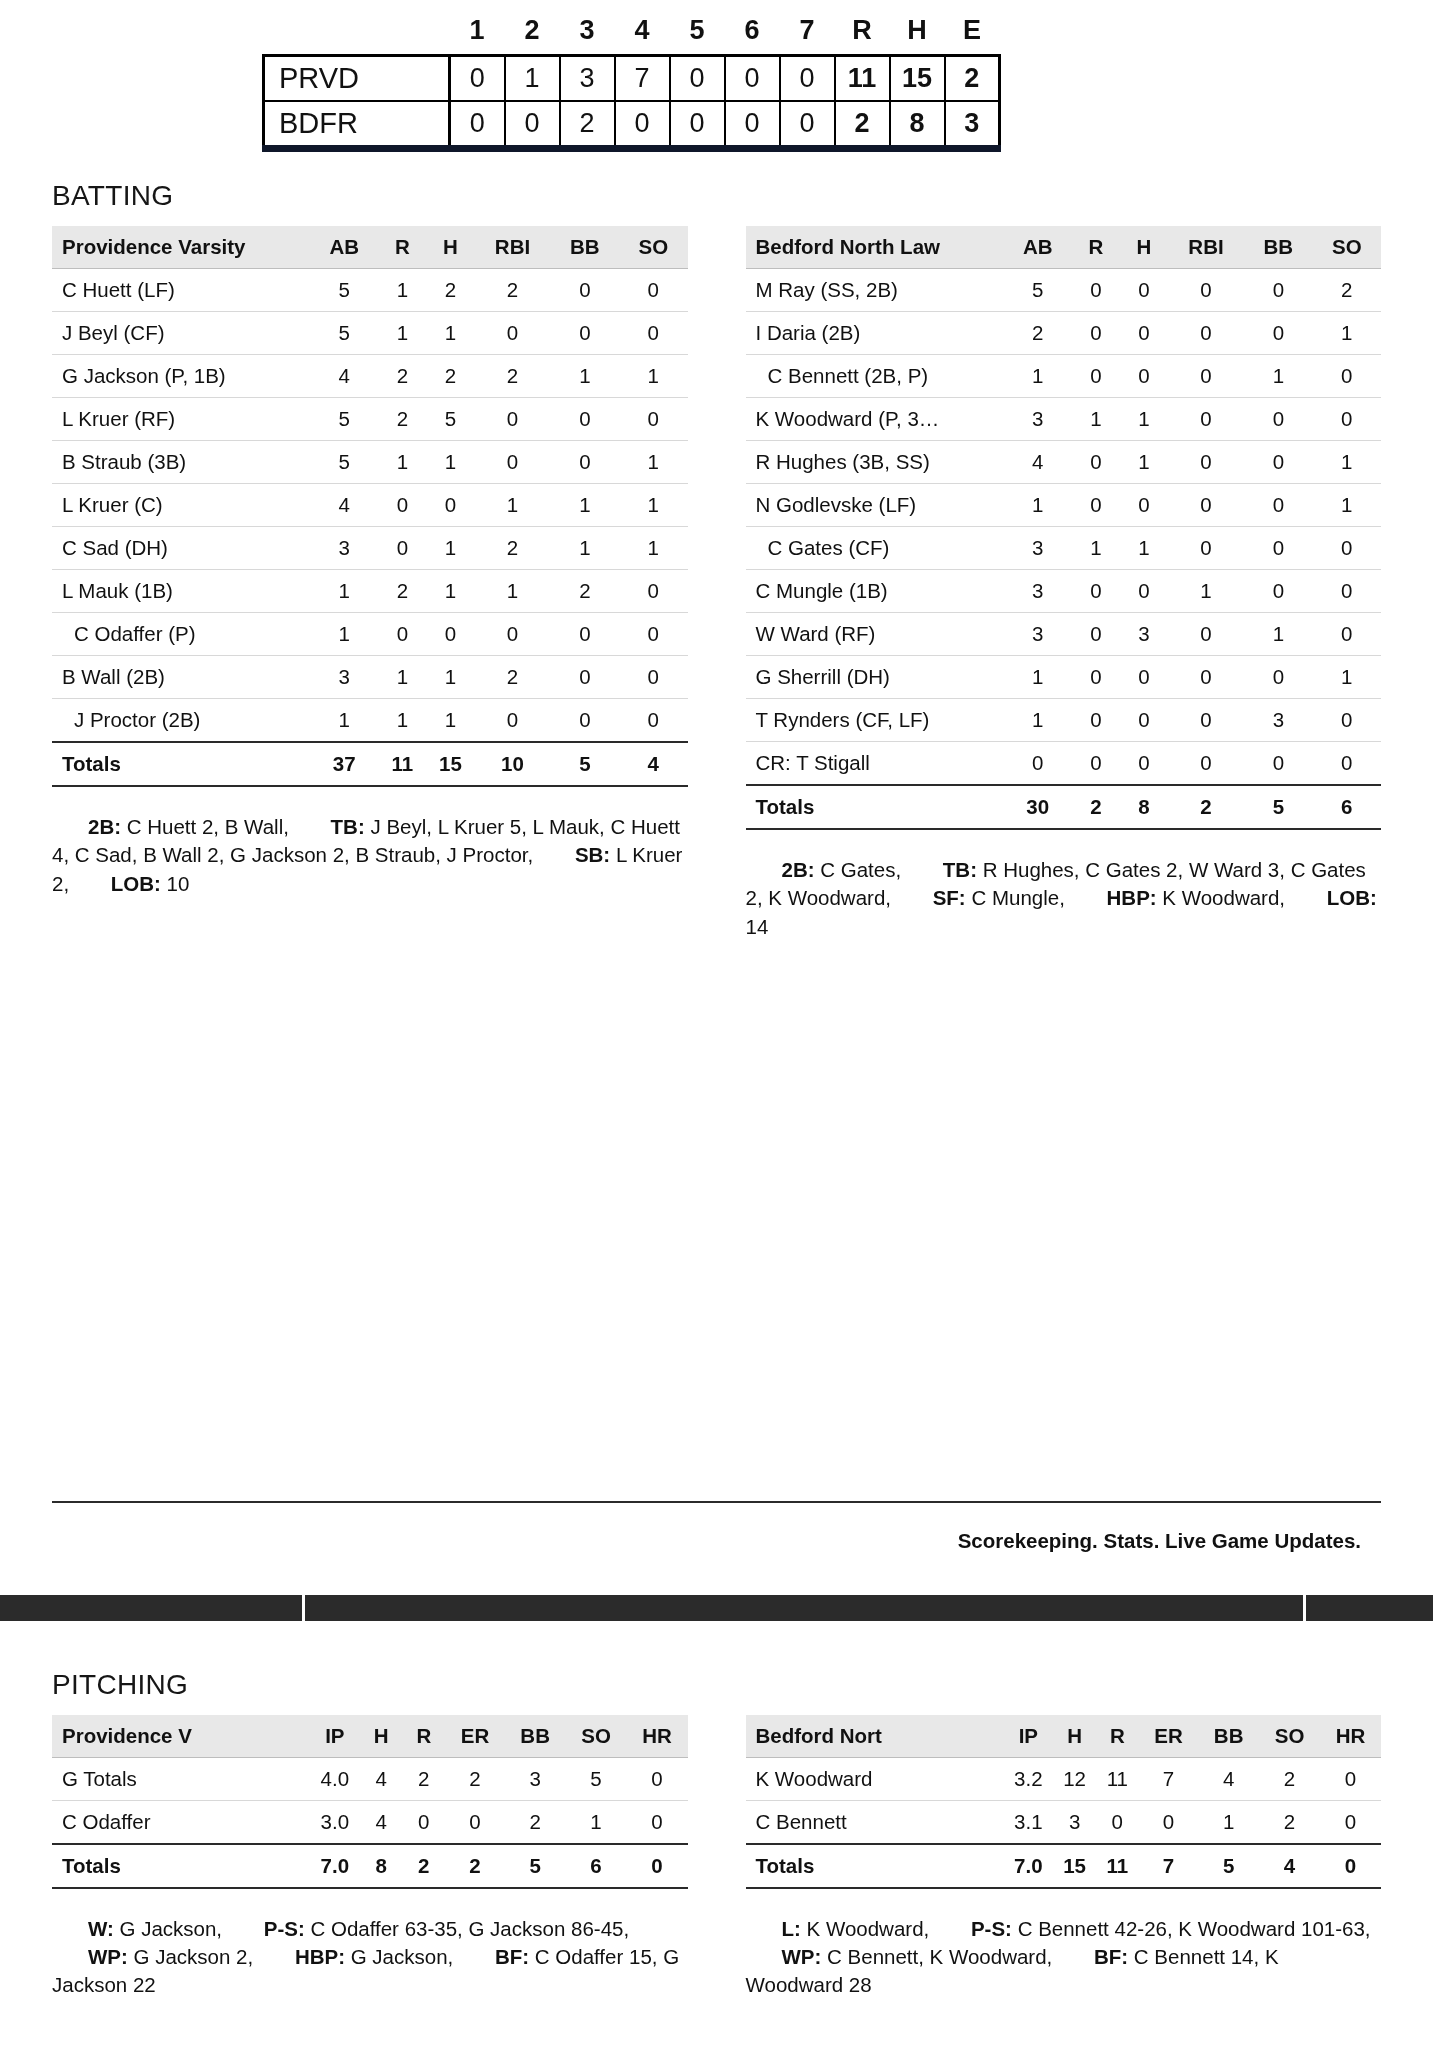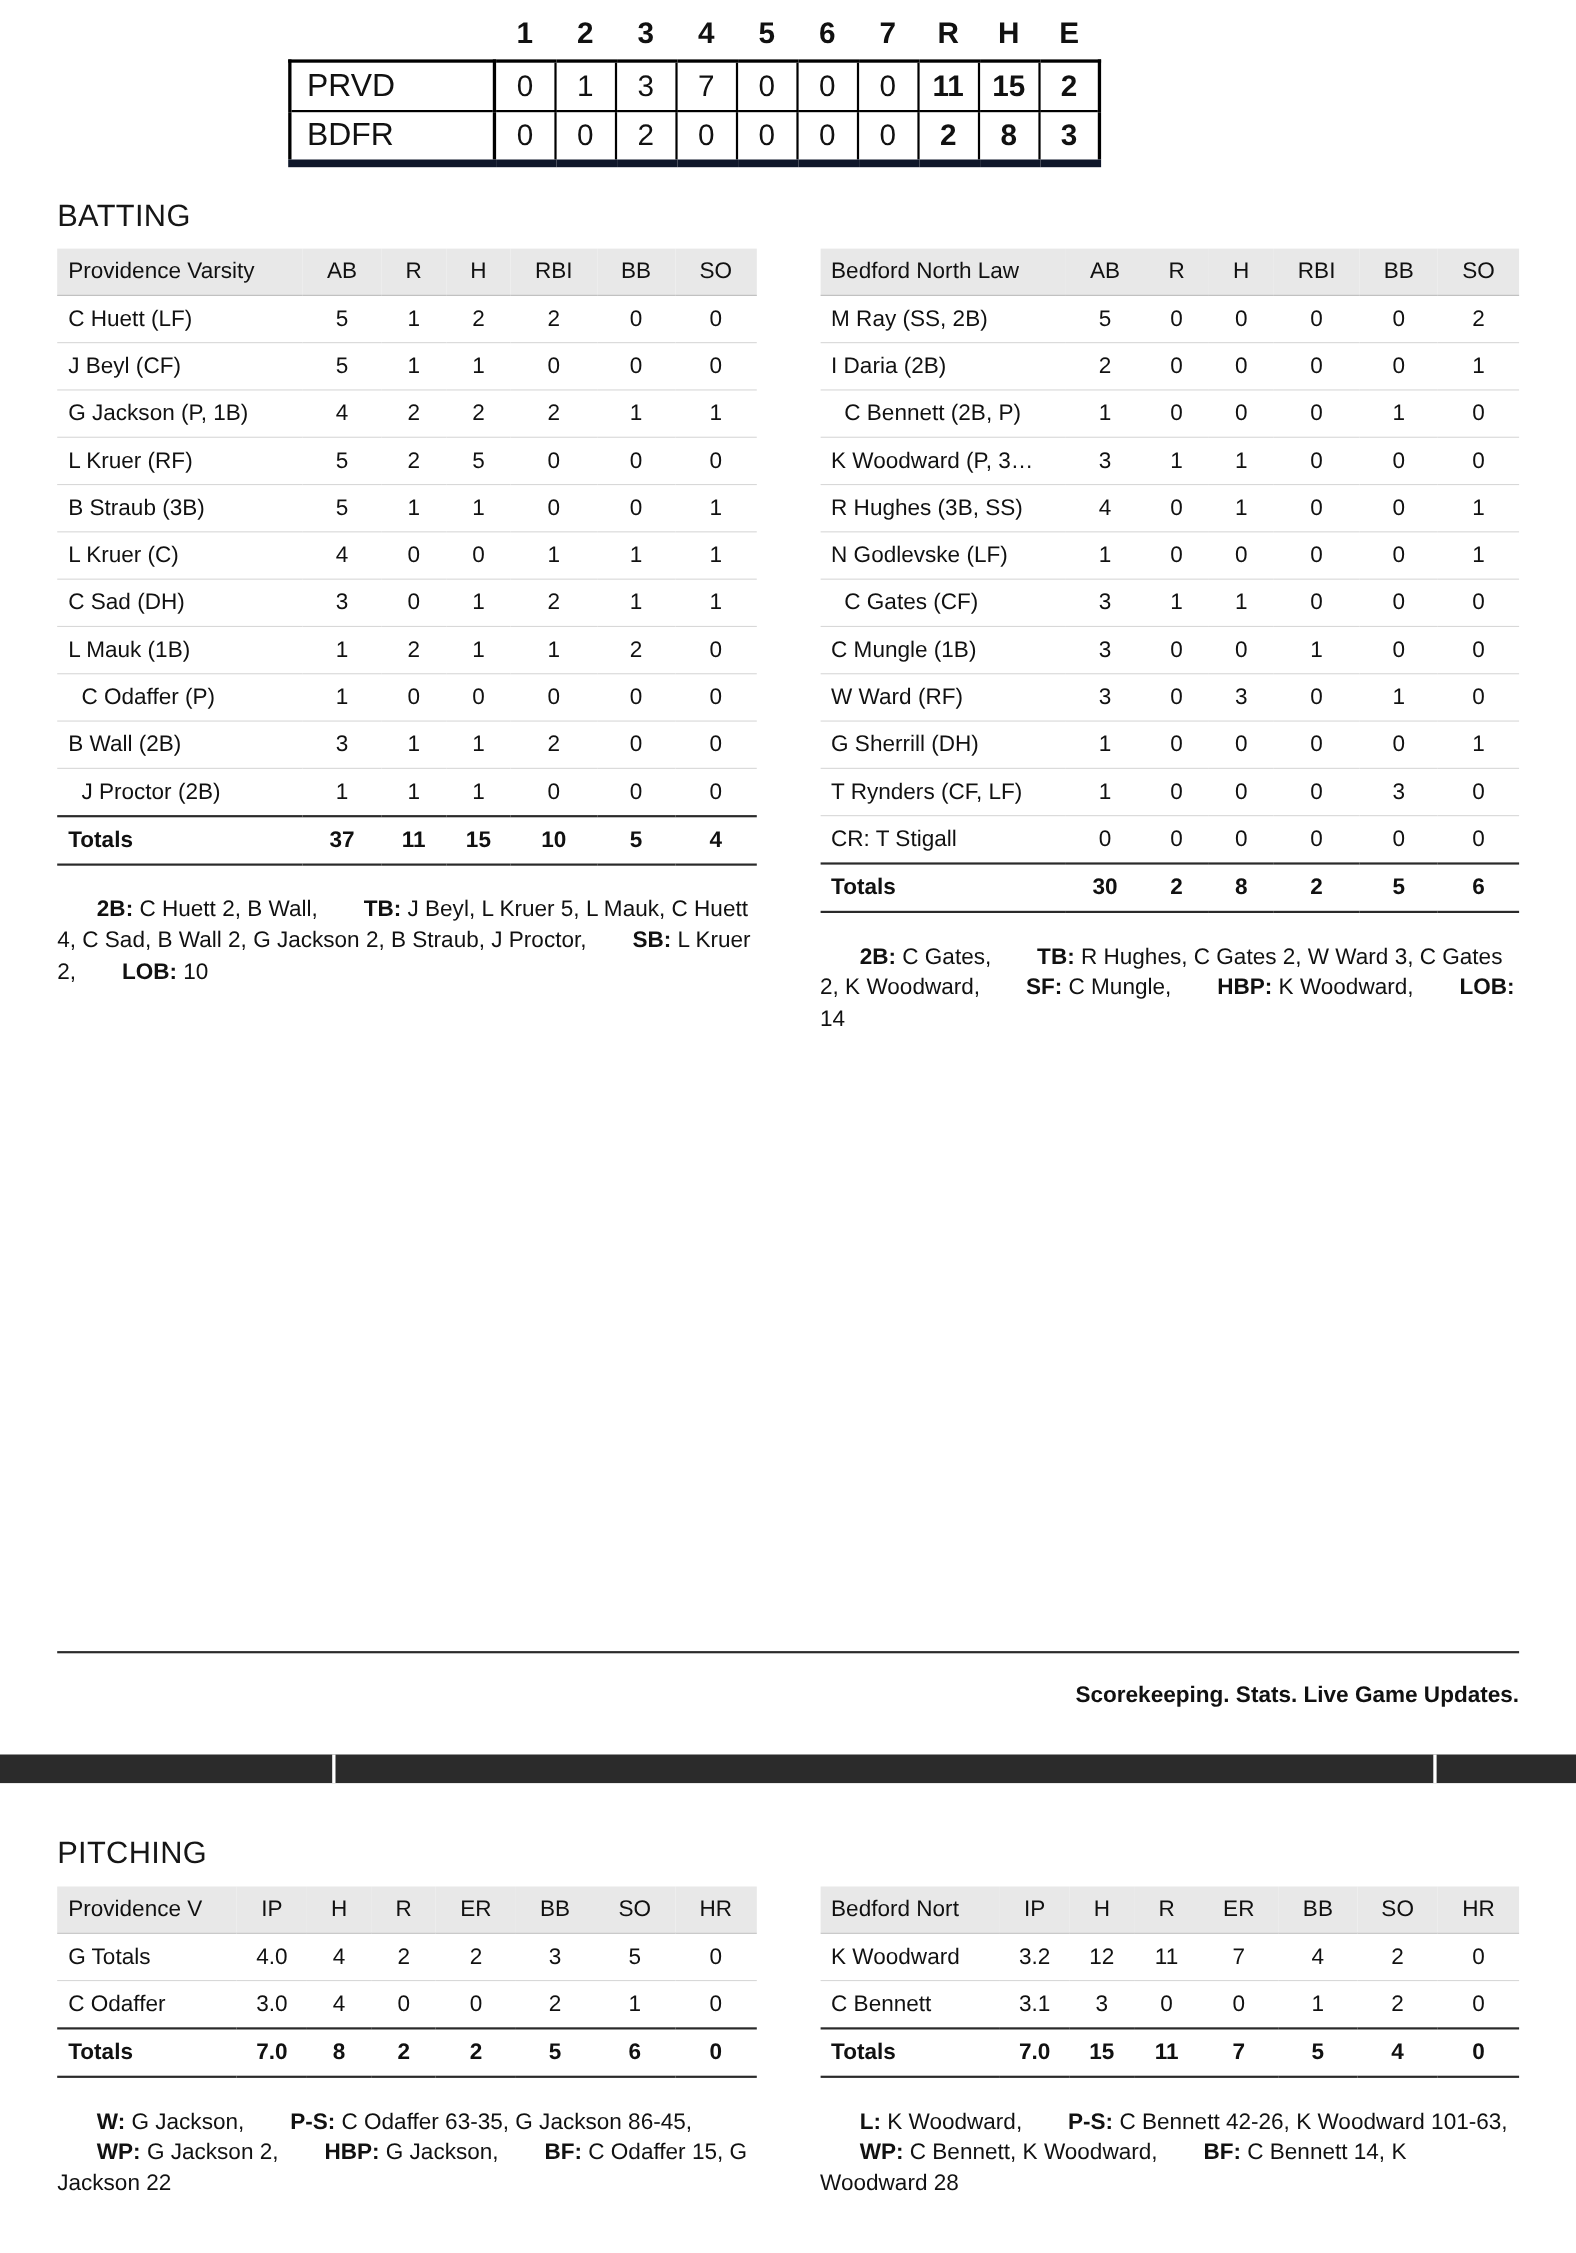--- a/index.html
+++ b/index.html
@@ -79,23 +79,23 @@
   .col { width: 648px; }
 
   
   table.box {
     width: 100%;
     border-collapse: collapse;
     font-size: 20.5px;
   }
   table.box thead th {
     background: #e8e8e8;
-    font-weight: normal;
+    font-weight: bold;
     font-size: 20.5px;
-    padding: 9px 22px;
+    padding: 9px 10px;
     text-align: center;
     border-bottom: 1px solid #bdbdbd;
     white-space: nowrap;
   }
   table.box thead th.name {
     text-align: left;
     padding-left: 10px;
   }
   table.box tbody td {
     padding: 9px 6px;
@@ -129,21 +129,21 @@
   
   .hr-thin {
     border: none;
     border-top: 2px solid #2b2b2b;
     margin: 0 52px;
   }
   .tagline {
     text-align: right;
     font-weight: bold;
     font-size: 20.5px;
-    padding: 26px 52px 0 0;
+    padding: 26px 72px 0 0;
   }
   .darkbar {
     margin-top: 42px;
     height: 26px;
     background: #2b2b2b;
     position: relative;
   }
   .darkbar .nick {
     position: absolute;
     top: 0; bottom: 0;

